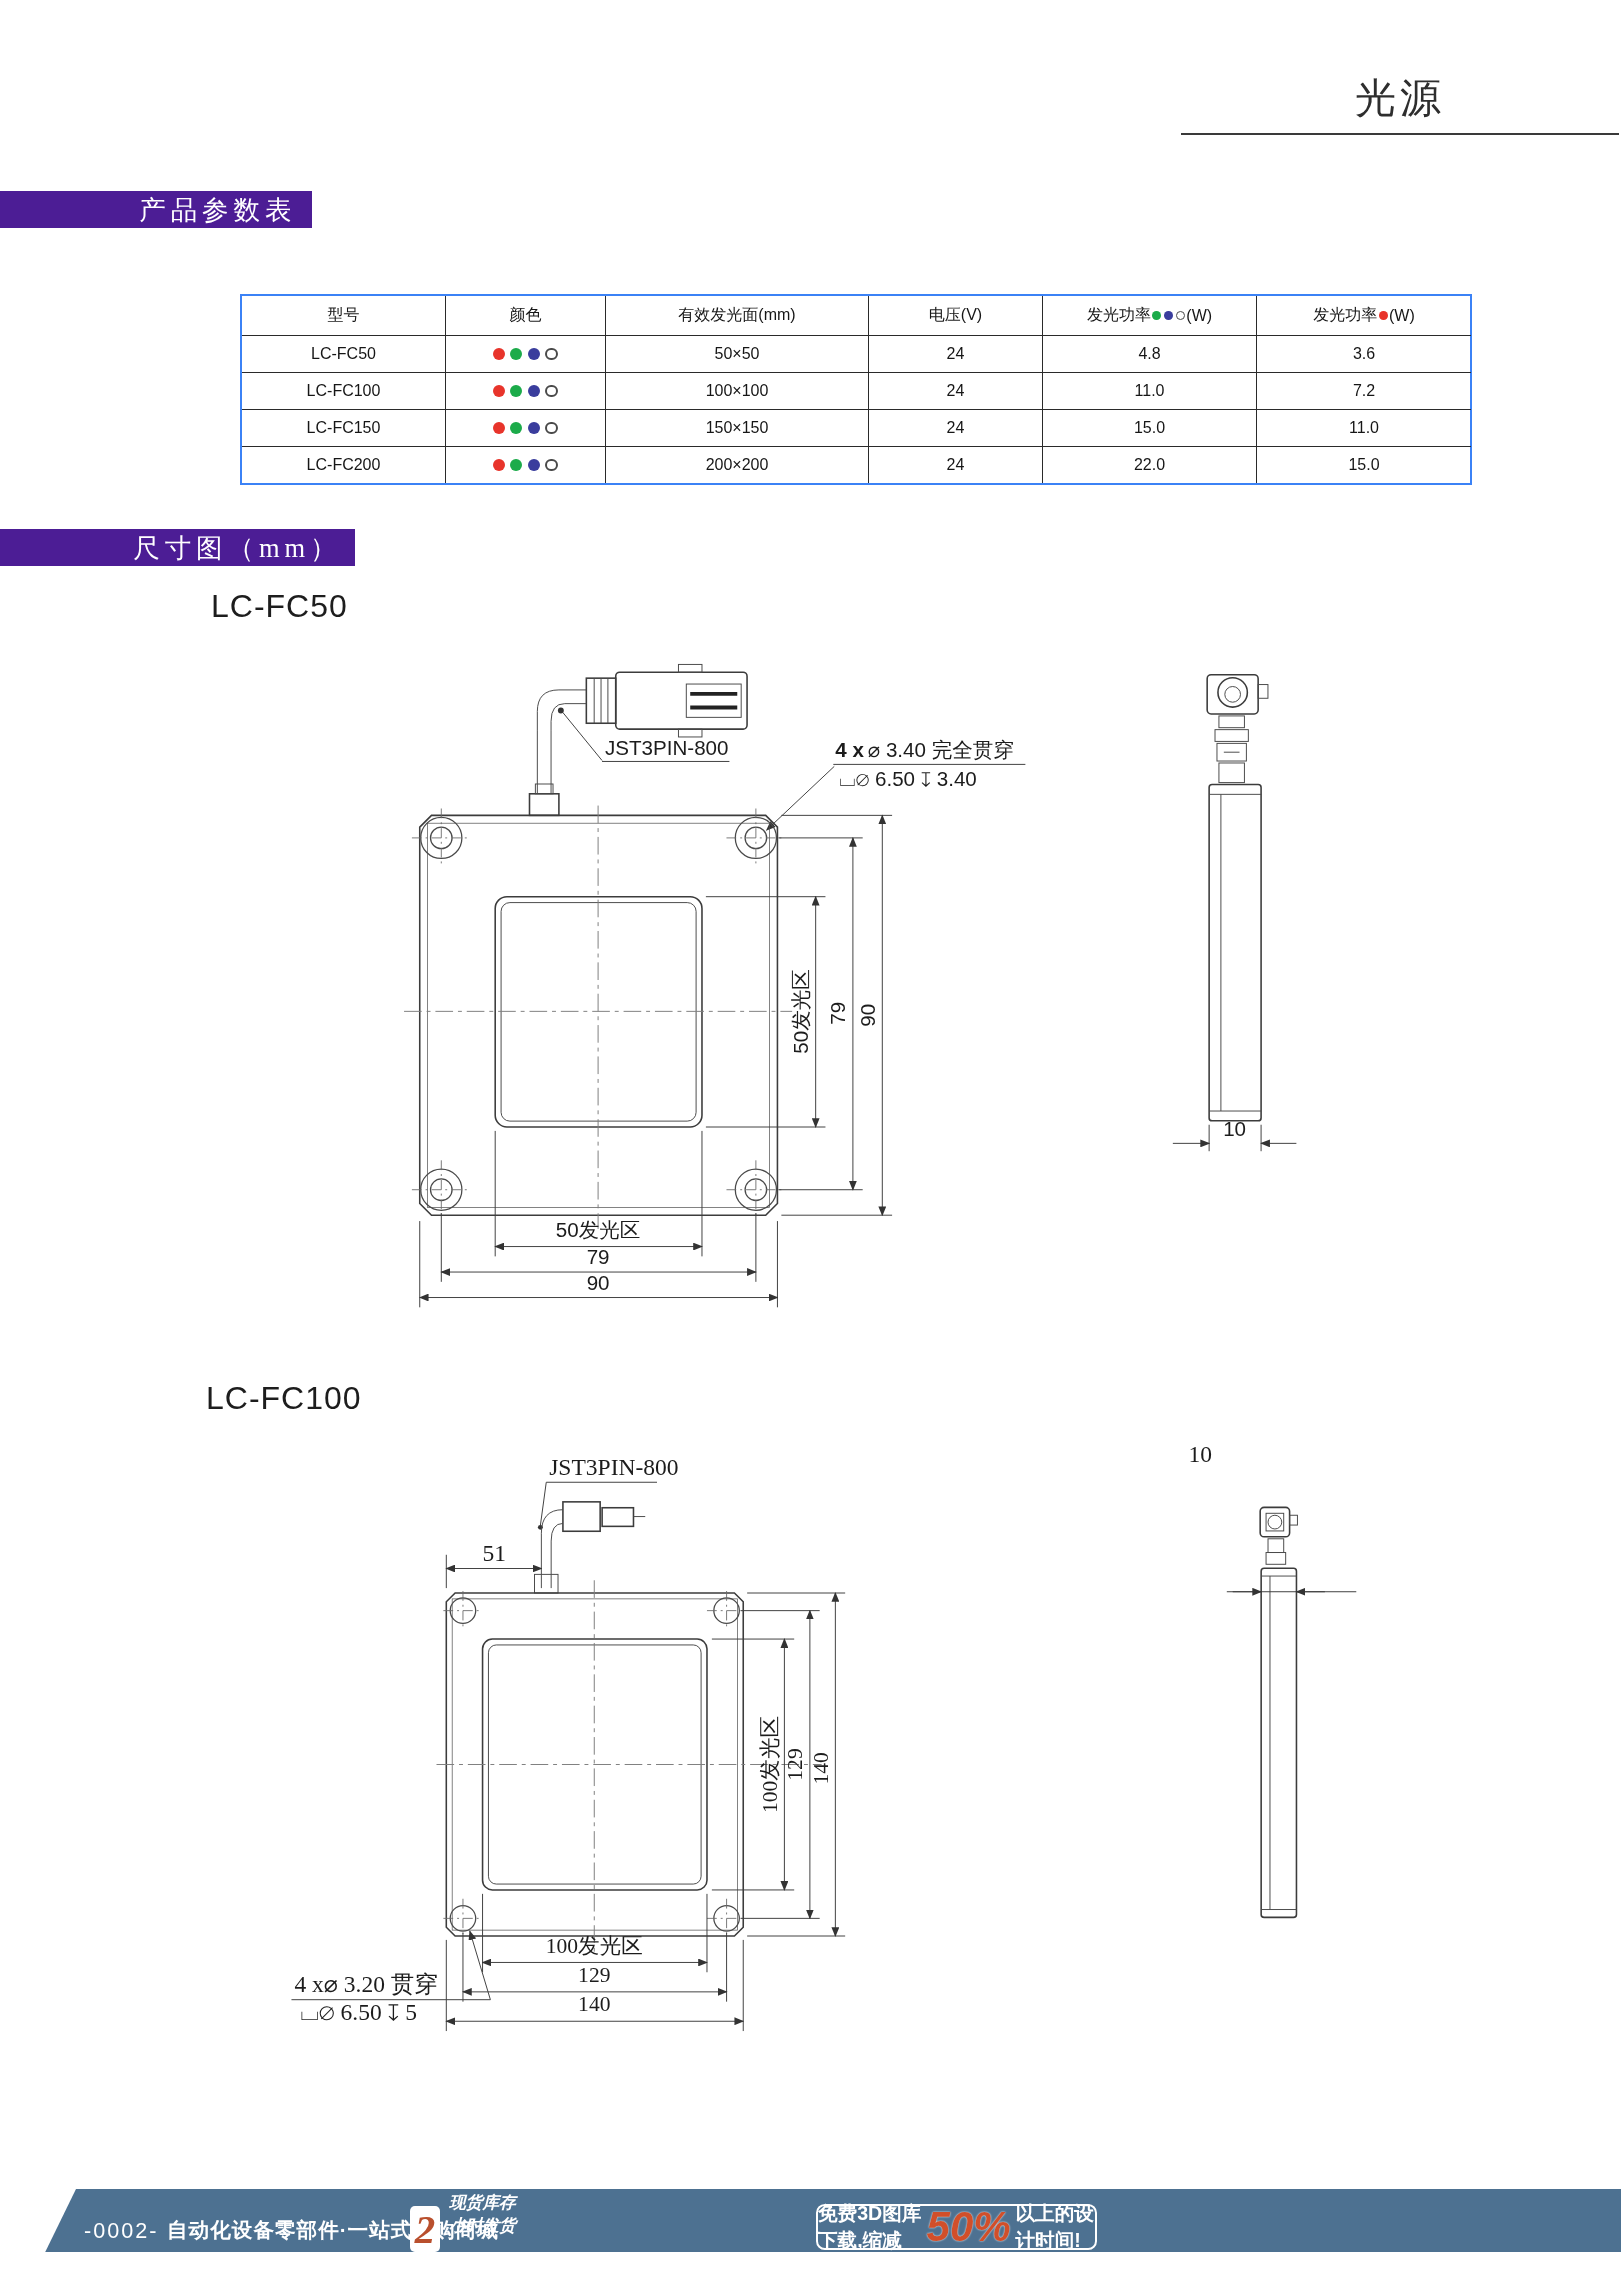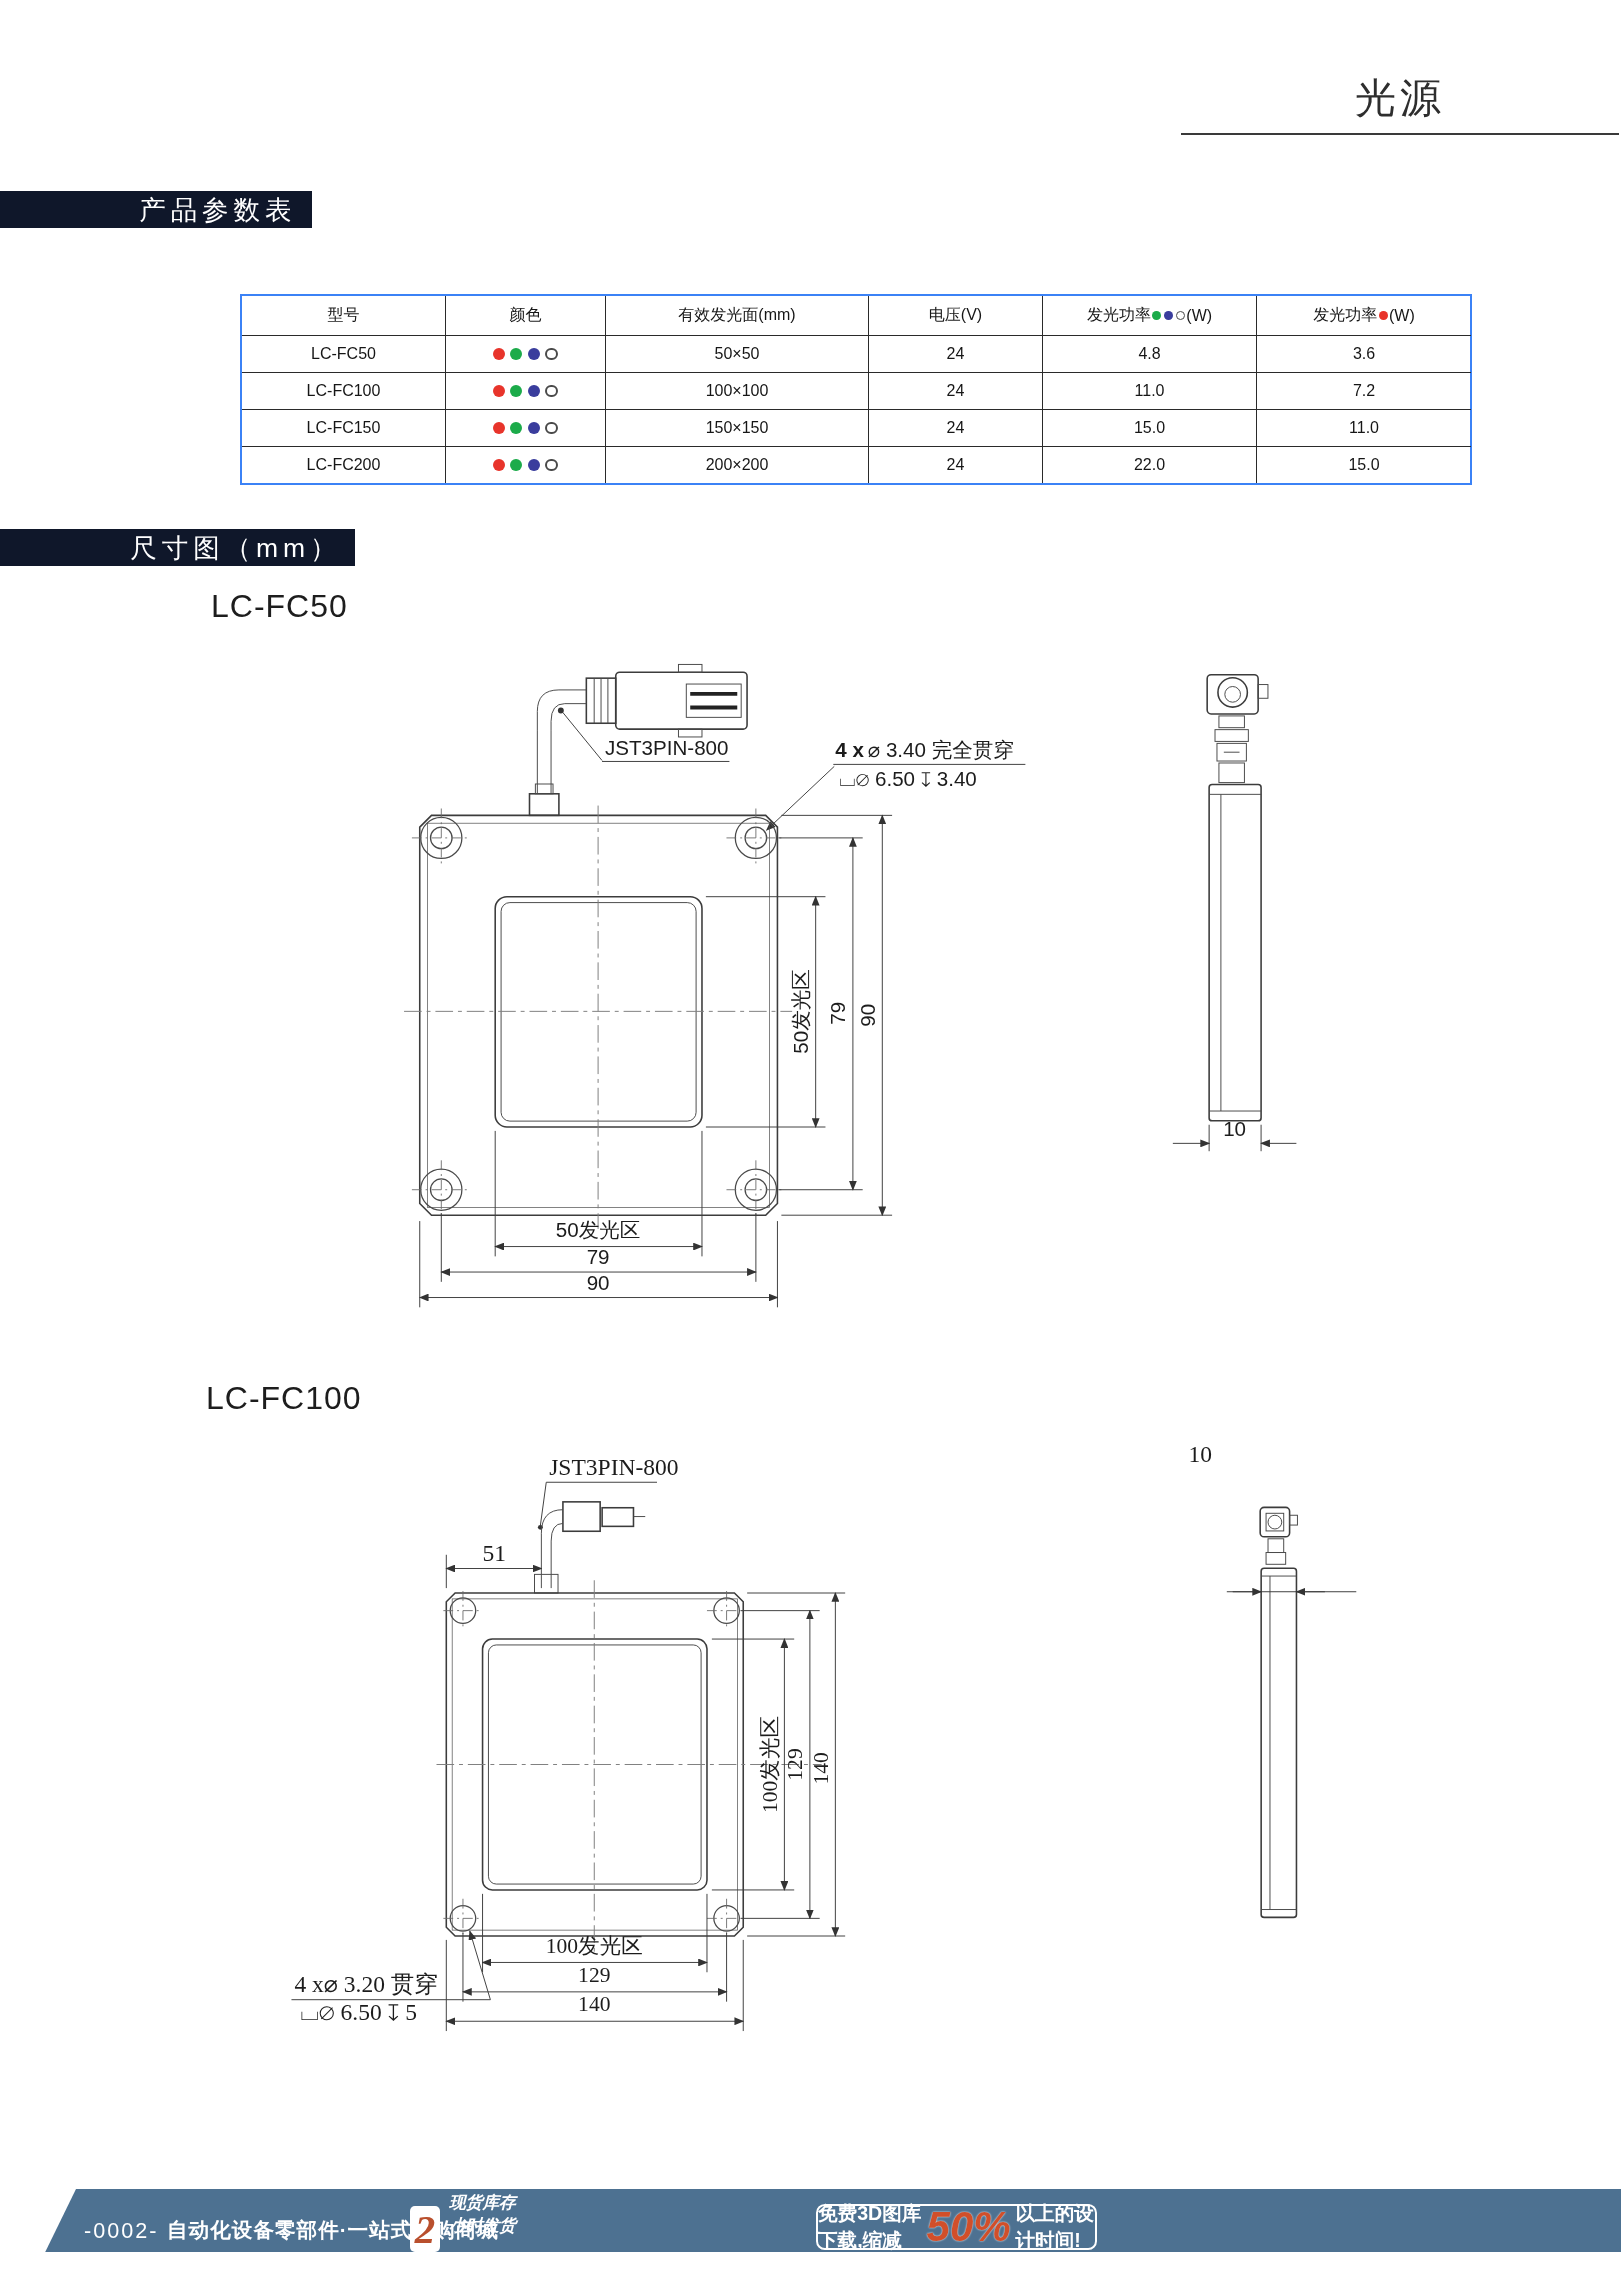--- a/index.html
+++ b/index.html
@@ -4,23 +4,23 @@
 <style>
   html,body{margin:0;padding:0;background:#ffffff;}
   body{width:1621px;height:2277px;position:relative;font-family:"Liberation Sans",sans-serif;overflow:hidden;}
   .abs{position:absolute;}
 
   
   .doc-header-title{left:1181px;top:71px;width:438px;text-align:center;font-size:41px;color:#2e2e2e;letter-spacing:3.9px;}
   .doc-header-rule{left:1181px;top:133px;width:438px;height:2px;background:#3a3a3a;}
 
   
-  .banner{background:#0f172a;color:#ffffff;display:flex;align-items:center;justify-content:flex-end;font-size:26.5px;letter-spacing:4.9px;}
+  .banner{background:#4c1d95;color:#ffffff;display:flex;align-items:center;justify-content:flex-end;font-size:26.5px;letter-spacing:4.9px;}
   .banner1{left:0;top:191px;width:312px;height:37px;padding-right:15.7px;box-sizing:border-box;}
-  .banner2{left:0;top:529px;width:355px;height:37px;padding-right:13.7px;box-sizing:border-box;}
+  .banner2{left:0;top:529px;width:355px;height:37px;padding-right:13.7px;box-sizing:border-box;font-family:Liberation Serif, serif;}
 
   
   .ptable{left:240px;top:294px;width:1228px;border:2px solid #3b82f6;display:grid;
           grid-template-columns:204px 160px 263px 174px 214px 214px;font-size:16px;color:#161616;}
   .ptable .c{border-right:1.5px solid #2a2a2a;border-bottom:1.5px solid #2a2a2a;display:flex;align-items:center;justify-content:center;height:36px;}
   .ptable .hc{height:39px;}
   .ptable .lastcol{border-right:none;}
   .ptable .lastrow{border-bottom:none;}
   .dot{display:inline-block;width:11.8px;height:11.8px;border-radius:50%;margin:0 2.9px;}
   .dot.red{background:#e8342b;}

